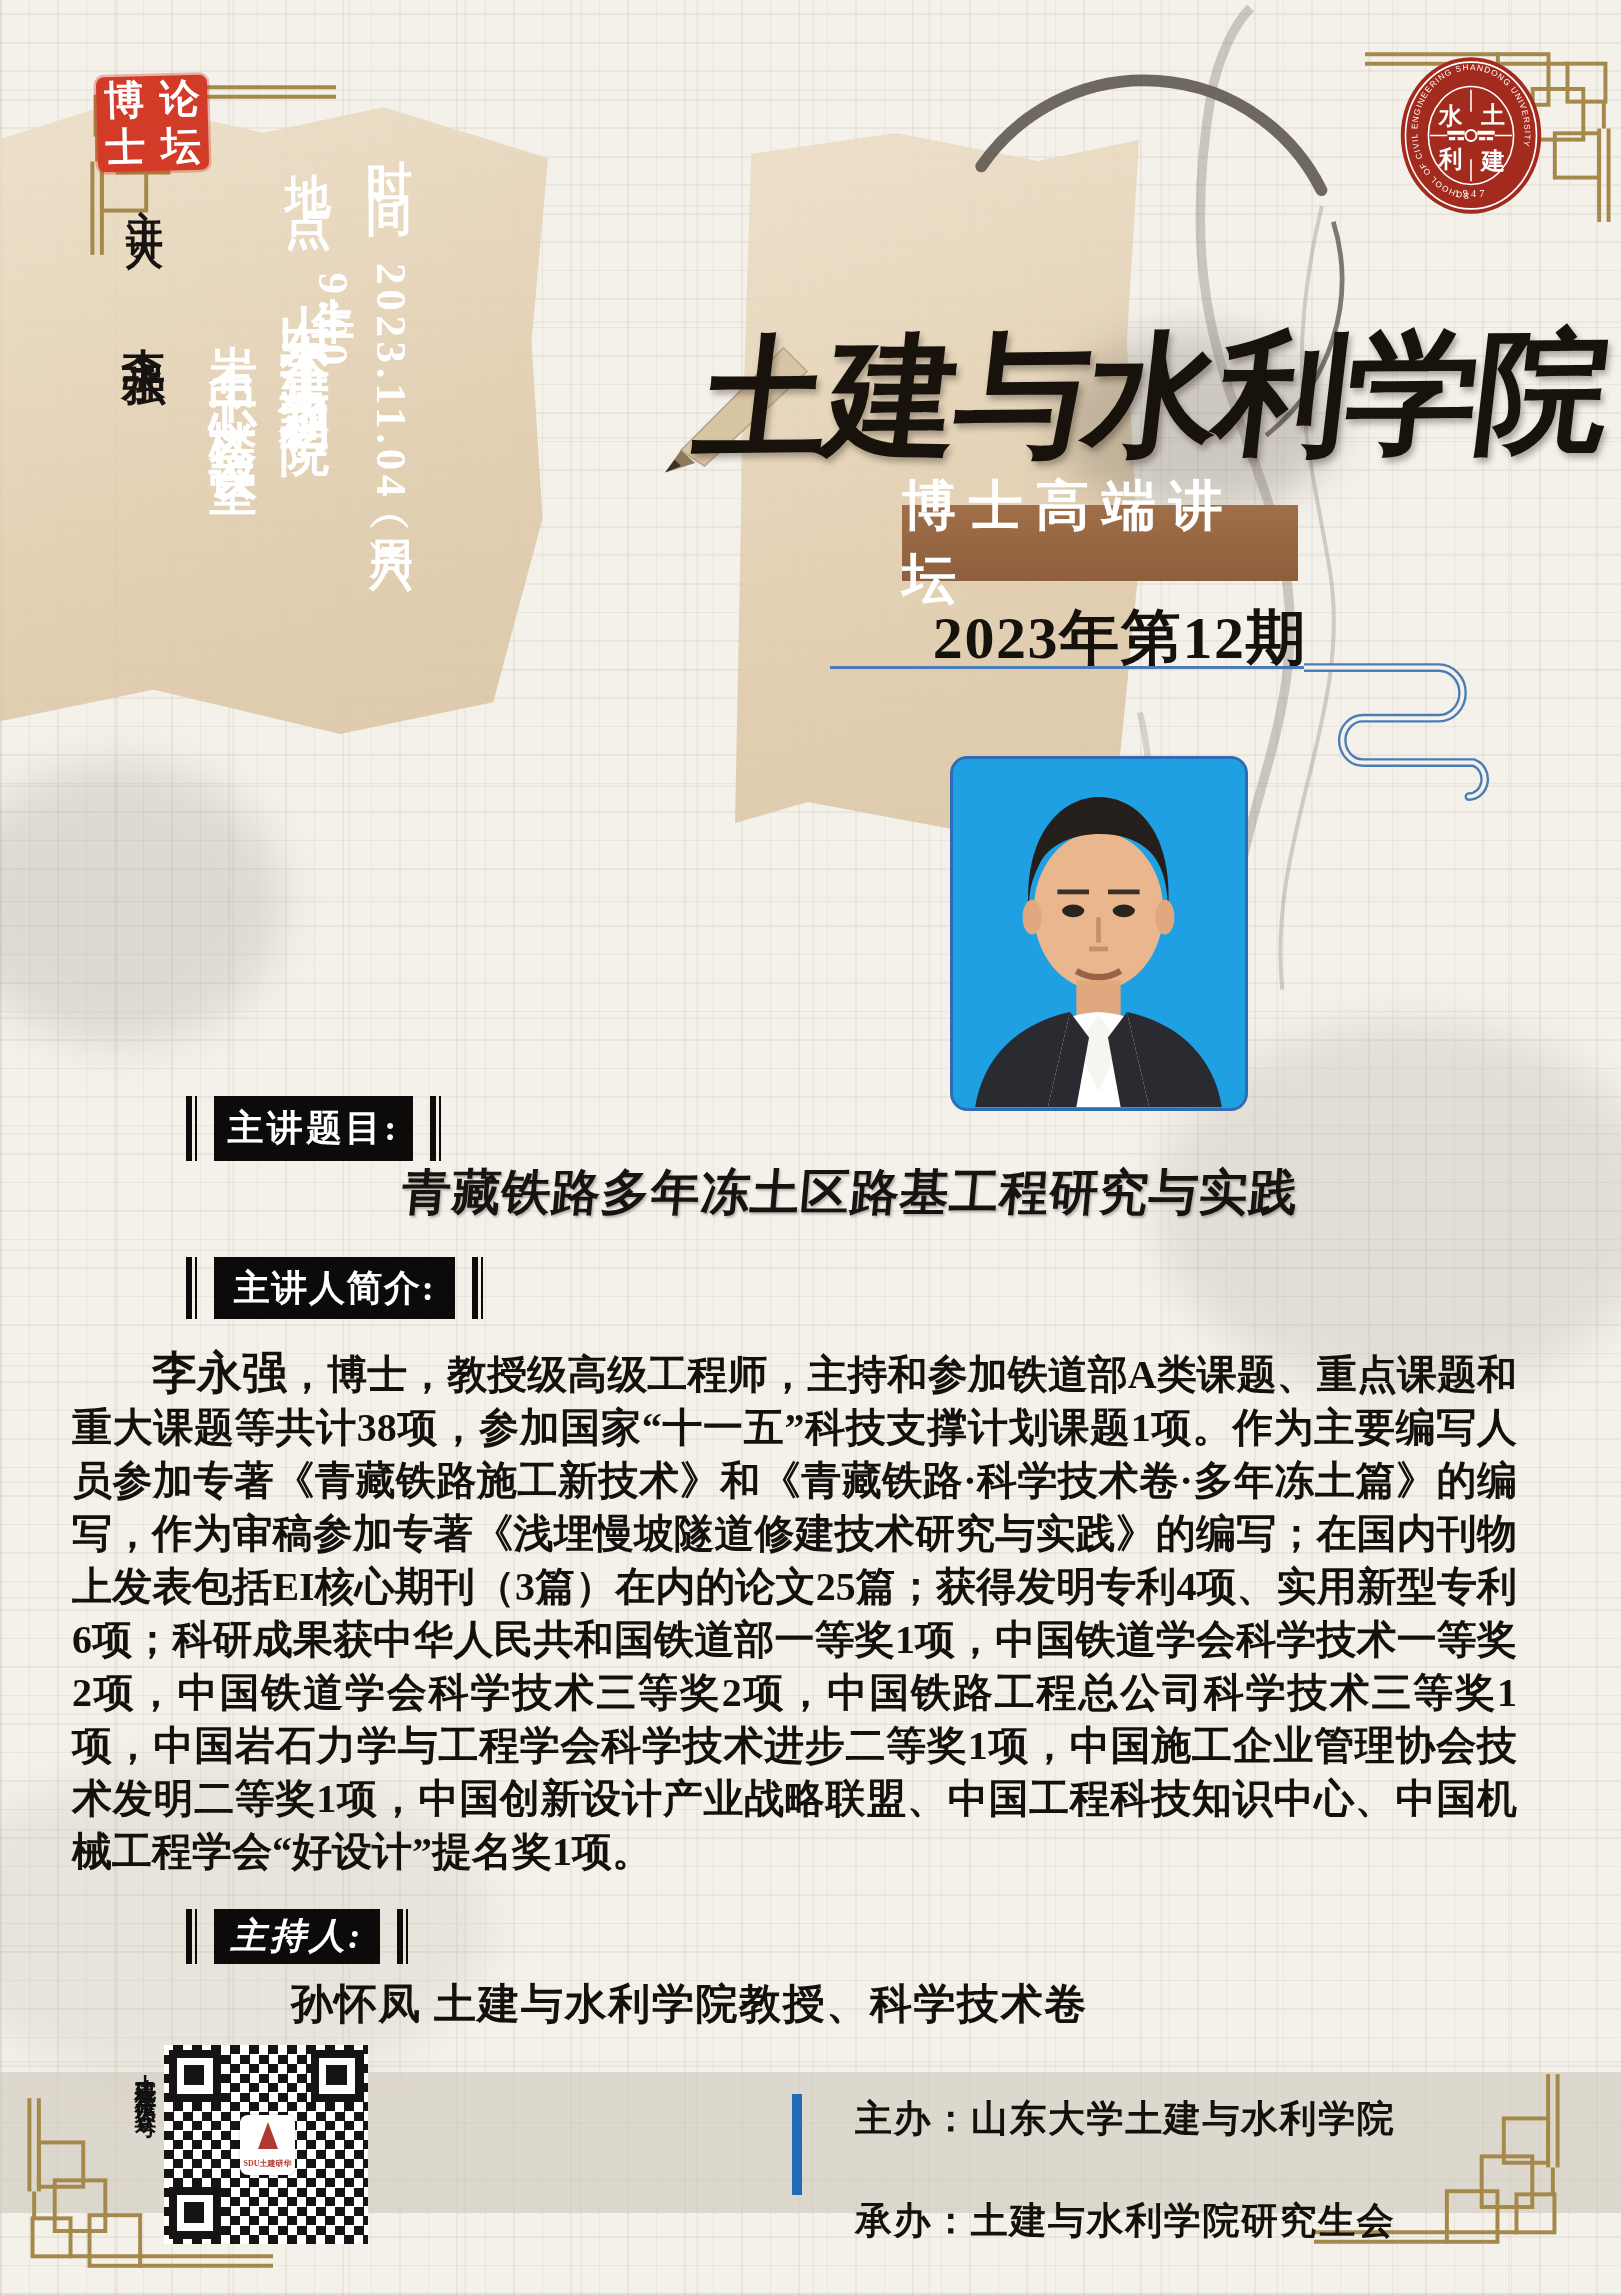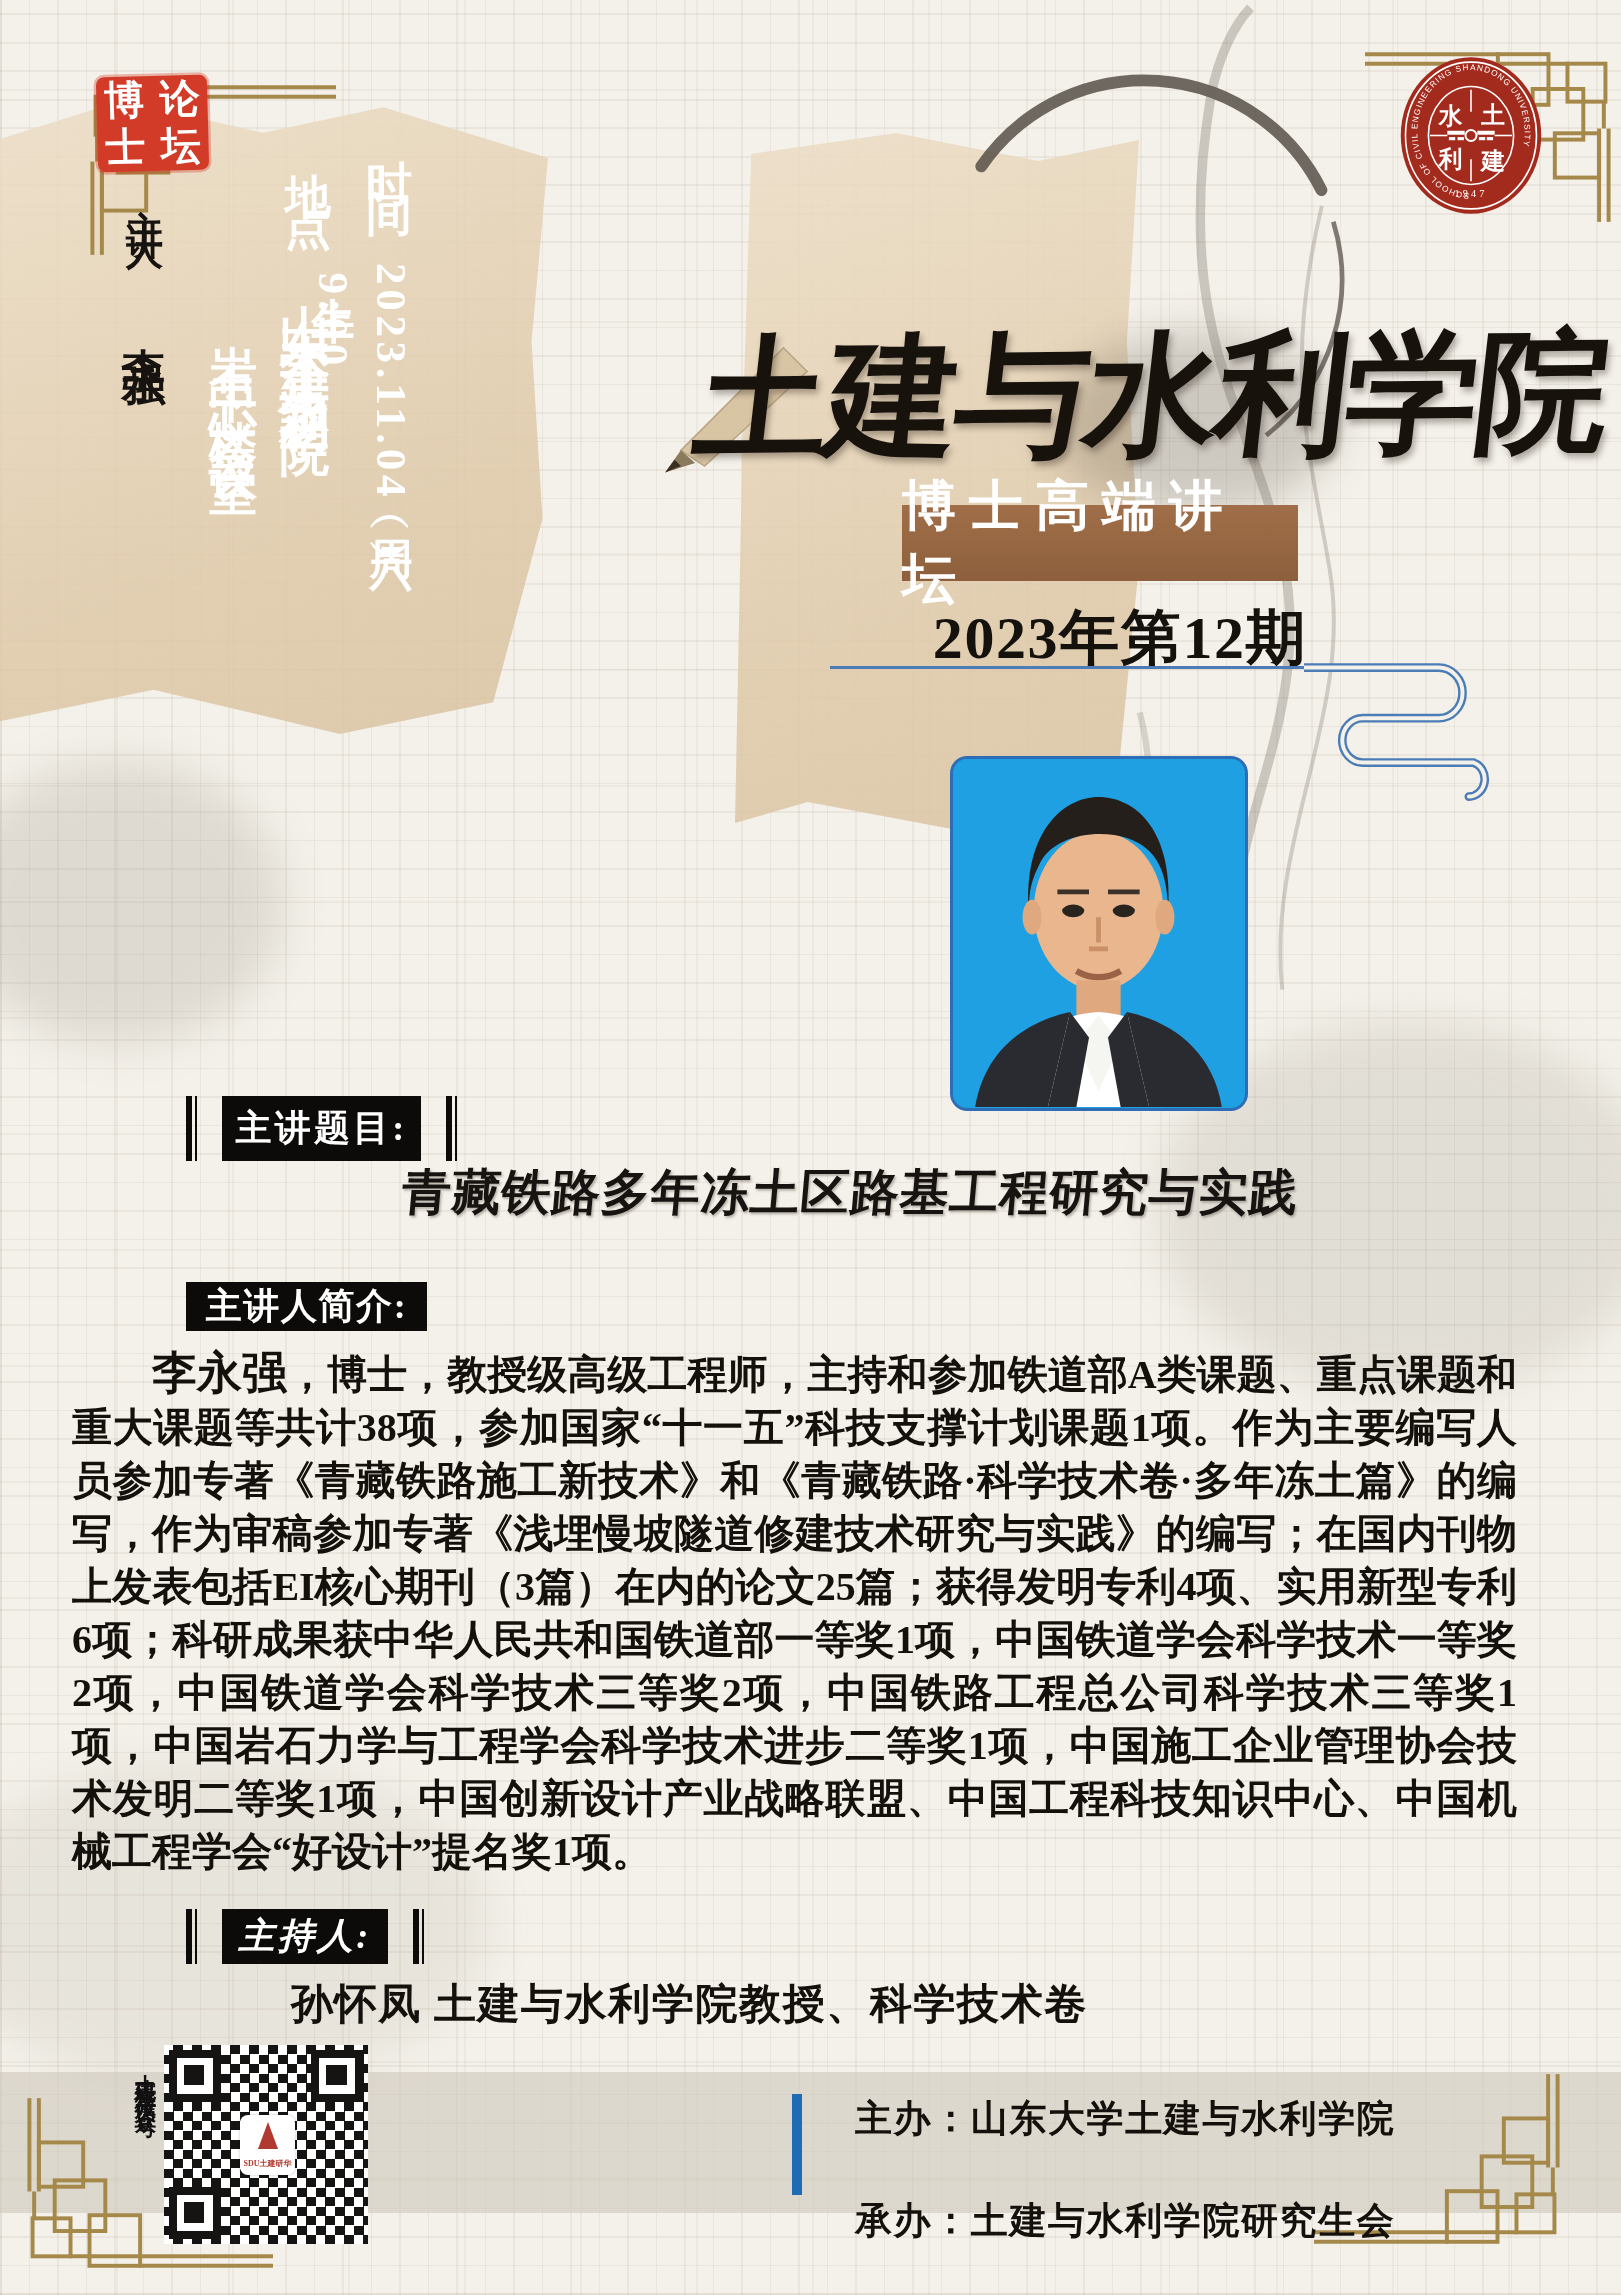--- a/index.html
+++ b/index.html
@@ -60,27 +60,27 @@
     background:linear-gradient(180deg,#a06f49,#8d5f3c);
     color:#fff;font-size:54px;font-weight:700;letter-spacing:12.7px;
     display:flex;align-items:center;justify-content:center;
     font-family:"Liberation Sans","DejaVu Sans",sans-serif;}
   .issue{left:910px;top:598px;width:420px;text-align:center;font-size:60px;font-weight:700;color:#15120e;letter-spacing:1.6px;}
   .blue-rule{left:830px;top:666px;width:553px;height:3.2px;background:#4b7cb6;}
   
   .photo{left:950px;top:756px;width:298px;height:355px;border:3.2px solid #2e6db5;border-radius:17.4px;
     overflow:hidden;box-sizing:border-box;background:#1ea0e2;}
   
-  .label-row{display:flex;align-items:stretch;gap:25px;}
+  .label-row{display:flex;align-items:stretch;gap:17px;}
   .flank{width:11px;background:linear-gradient(90deg,#0d0b09 0 6.3px,transparent 6.3px 8.7px,#0d0b09 8.7px 11px);}
   .black-box{background:#0d0b09;color:#ffffff;display:flex;align-items:center;justify-content:center;
     font-weight:700;white-space:nowrap;}
   .row-topic{left:186px;top:1096px;height:65px;}
   .row-topic .black-box{width:199px;font-size:36px;letter-spacing:3.2px;}
-  .row-bio{left:186px;top:1257px;height:76px;flex-direction:column;}
+  .row-bio{left:186px;top:1257px;height:62px;}
   .row-bio .black-box{width:241px;font-size:36px;letter-spacing:1.6px;}
   .row-host{left:186px;top:1909px;height:55px;font-style:italic;}
   .row-host .black-box{width:166px;font-size:36px;letter-spacing:3.2px;}
   
   .topic-title{left:402px;top:1160px;width:934px;font-size:49px;font-weight:900;color:#171310;
     transform:skewX(-5deg);white-space:nowrap;letter-spacing:0.8px;
     text-shadow:1.6px 2.4px 2.4px rgba(40,30,20,.3);}
   .bio{left:72px;top:1327px;width:1445px;font-size:40px;line-height:53px;color:#14110d;
     text-align:justify;text-indent:2em;font-weight:600;margin-top:20px;}
   .bio b{font-size:45px;font-weight:900;}

